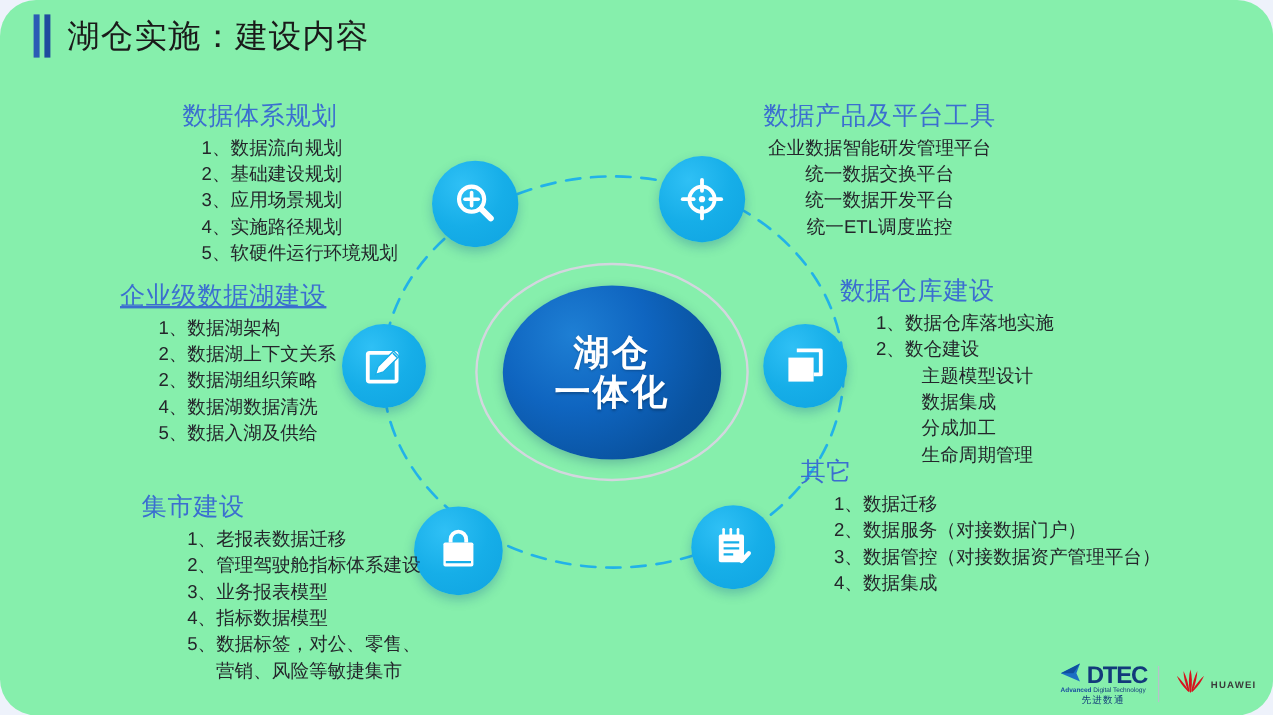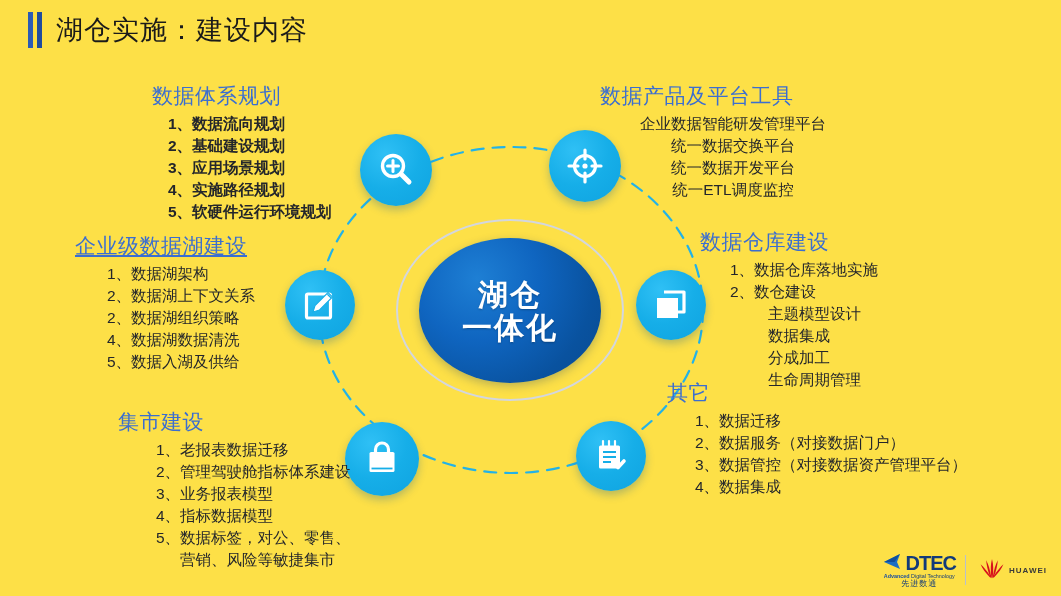--- a/index.html
+++ b/index.html
@@ -10,21 +10,22 @@
     width: 1061px;
     height: 596px;
     background: #eef2fb;
     font-family: "Liberation Sans", "DejaVu Sans", sans-serif;
     overflow: hidden;
     position: relative;
   }
   #slide {
     position: absolute;
     inset: 0;
-    background: #fde047;
+    background: #86efac;
+    border-radius: 30px;
   }
 
   
   .title-bar {
     position: absolute;
     left: 28px;
     top: 12px;
     display: flex;
     align-items: center;
     gap: 14px;
@@ -137,26 +138,26 @@
     line-height: 1.42;
     white-space: pre;
   }
   .block li.sub { padding-left: 38px; }
   .block li.cont { padding-left: 24px; }
   .block.center-list { text-align: center; }
   .block.center-list li { text-align: center; }
 
   .b-top-left   { left: 120px; top: 82px;  }
   .b-top-left h3 { margin-left: 32px; }
-  .b-top-left ul { margin-left: 48px; font-weight: bold; }
+  .b-top-left ul { margin-left: 48px; }
 
   .b-top-right  { left: 600px; top: 82px; width: 266px; }
-  .b-top-right h3 { text-align: left; }
-
-  .b-mid-left   { left: 75px;  top: 232px; }
+  .b-top-right h3 { text-align: center; }
+
+  .b-mid-left   { left: 100px;  top: 232px; }
   .b-mid-left ul { margin-left: 32px; }
 
   .b-mid-right  { left: 700px; top: 228px; }
   .b-mid-right ul { margin-left: 30px; }
 
   .b-bot-left   { left: 118px; top: 408px; }
   .b-bot-left ul { margin-left: 38px; }
 
   .b-bot-right  { left: 667px; top: 379px; }
   .b-bot-right ul { margin-left: 28px; }

